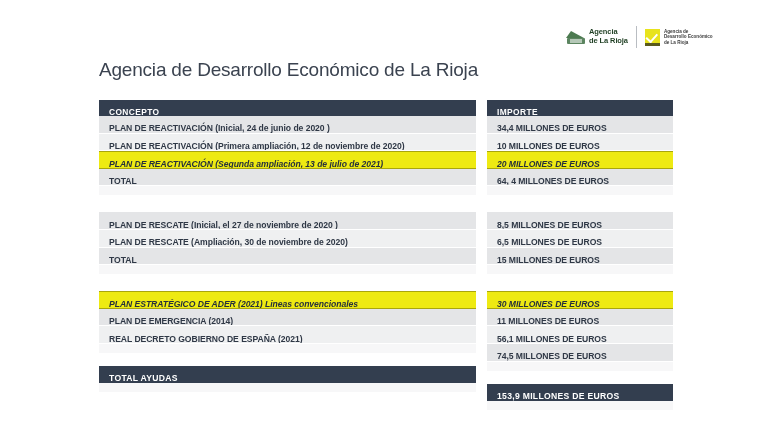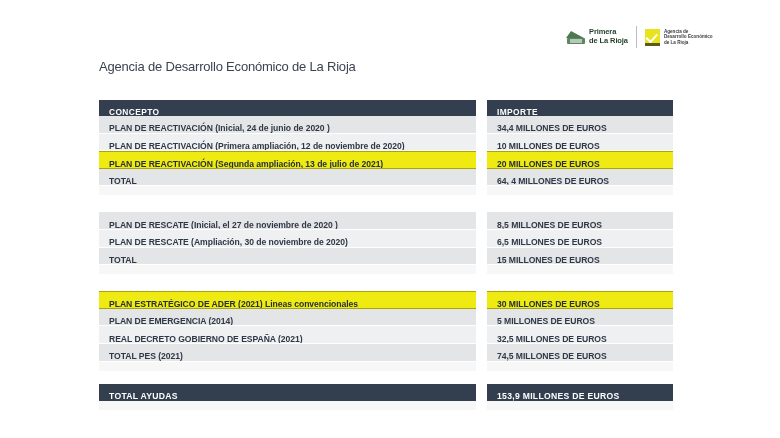--- a/index.html
+++ b/index.html
@@ -103,21 +103,21 @@
     font-weight: bold;
     color: #3b3b3b;
     letter-spacing: 0px;
   }
 
   
   .page-title {
     position: absolute;
     top: 59px;
     left: 99px;
-    font-size: 13px;
+    font-size: 19px;
     color: #3b4350;
     letter-spacing: -0.2px;
     white-space: nowrap;
   }
 
   
   .table-wrap {
     position: absolute;
     top: 100px;
     left: 99px;
@@ -154,20 +154,21 @@
     height: 16px;
     font-size: 8.4px;
     letter-spacing: 0.4px;
     border-bottom: none;
   }
   .row.highlight {
     background: #eeea12;
     color: #26303c;
     border-top: 1px solid #a9a60c;
     border-bottom: 1px solid #a9a60c;
+    font-style: italic;
   }
   .row.total-bar {
     background: #333e4f;
     color: #ffffff;
     height: 17px;
     letter-spacing: 0.3px;
     border-bottom: none;
     text-align: right;
   }
   .row.spacer {
@@ -189,21 +190,21 @@
 </head>
 <body>
 
 <div class="logo-bar">
   <div class="logo-gov">
     <span class="gov-mark">
       <span class="roof"></span>
       <span class="base"></span>
     </span>
     <span class="logo-gov-text">
-      <span>Primera</span><br>
+      <span>Agencia</span><br>
       <span>de La Rioja</span>
     </span>
   </div>
   <div class="logo-divider"></div>
   <div class="logo-ader">
     <span class="ader-mark">
       <span class="check"></span>
       <span class="bar"></span>
     </span>
     <span class="logo-ader-text">
@@ -230,21 +231,20 @@
 
     <div class="row">PLAN DE RESCATE (Inicial, el 27 de noviembre de 2020 )</div>
     <div class="row alt">PLAN DE RESCATE (Ampliación, 30 de noviembre de 2020)</div>
     <div class="row">TOTAL</div>
     <div class="row spacer-sm"></div>
     <div class="row spacer"></div>
 
     <div class="row highlight">PLAN ESTRATÉGICO DE ADER (2021) Lineas convencionales</div>
     <div class="row">PLAN DE EMERGENCIA (2014)</div>
     <div class="row alt">REAL DECRETO GOBIERNO DE ESPAÑA (2021)</div>
-    <div class="row">TOTAL PES (2021)</div>
     <div class="row spacer-sm"></div>
     <div class="row gap-strip"></div>
 
     <div class="row total-bar">TOTAL AYUDAS</div>
     <div class="row spacer-sm"></div>
   </div>
 
   <div class="tbl col-importe">
     <div class="row head">IMPORTE</div>
 
@@ -255,22 +255,22 @@
     <div class="row spacer-sm"></div>
     <div class="row spacer"></div>
 
     <div class="row">8,5 MILLONES DE EUROS</div>
     <div class="row alt">6,5 MILLONES DE EUROS</div>
     <div class="row">15 MILLONES DE EUROS</div>
     <div class="row spacer-sm"></div>
     <div class="row spacer"></div>
 
     <div class="row highlight">30 MILLONES DE EUROS</div>
-    <div class="row">5 MILLONES DE EUROS</div>
-    <div class="row alt">32,5 MILLONES DE EUROS</div>
+    <div class="row">11 MILLONES DE EUROS</div>
+    <div class="row alt">56,1 MILLONES DE EUROS</div>
     <div class="row">74,5 MILLONES DE EUROS</div>
     <div class="row spacer-sm"></div>
     <div class="row gap-strip"></div>
 
     <div class="row total-bar">153,9 MILLONES DE EUROS</div>
     <div class="row spacer-sm"></div>
   </div>
 
 </div>
 

